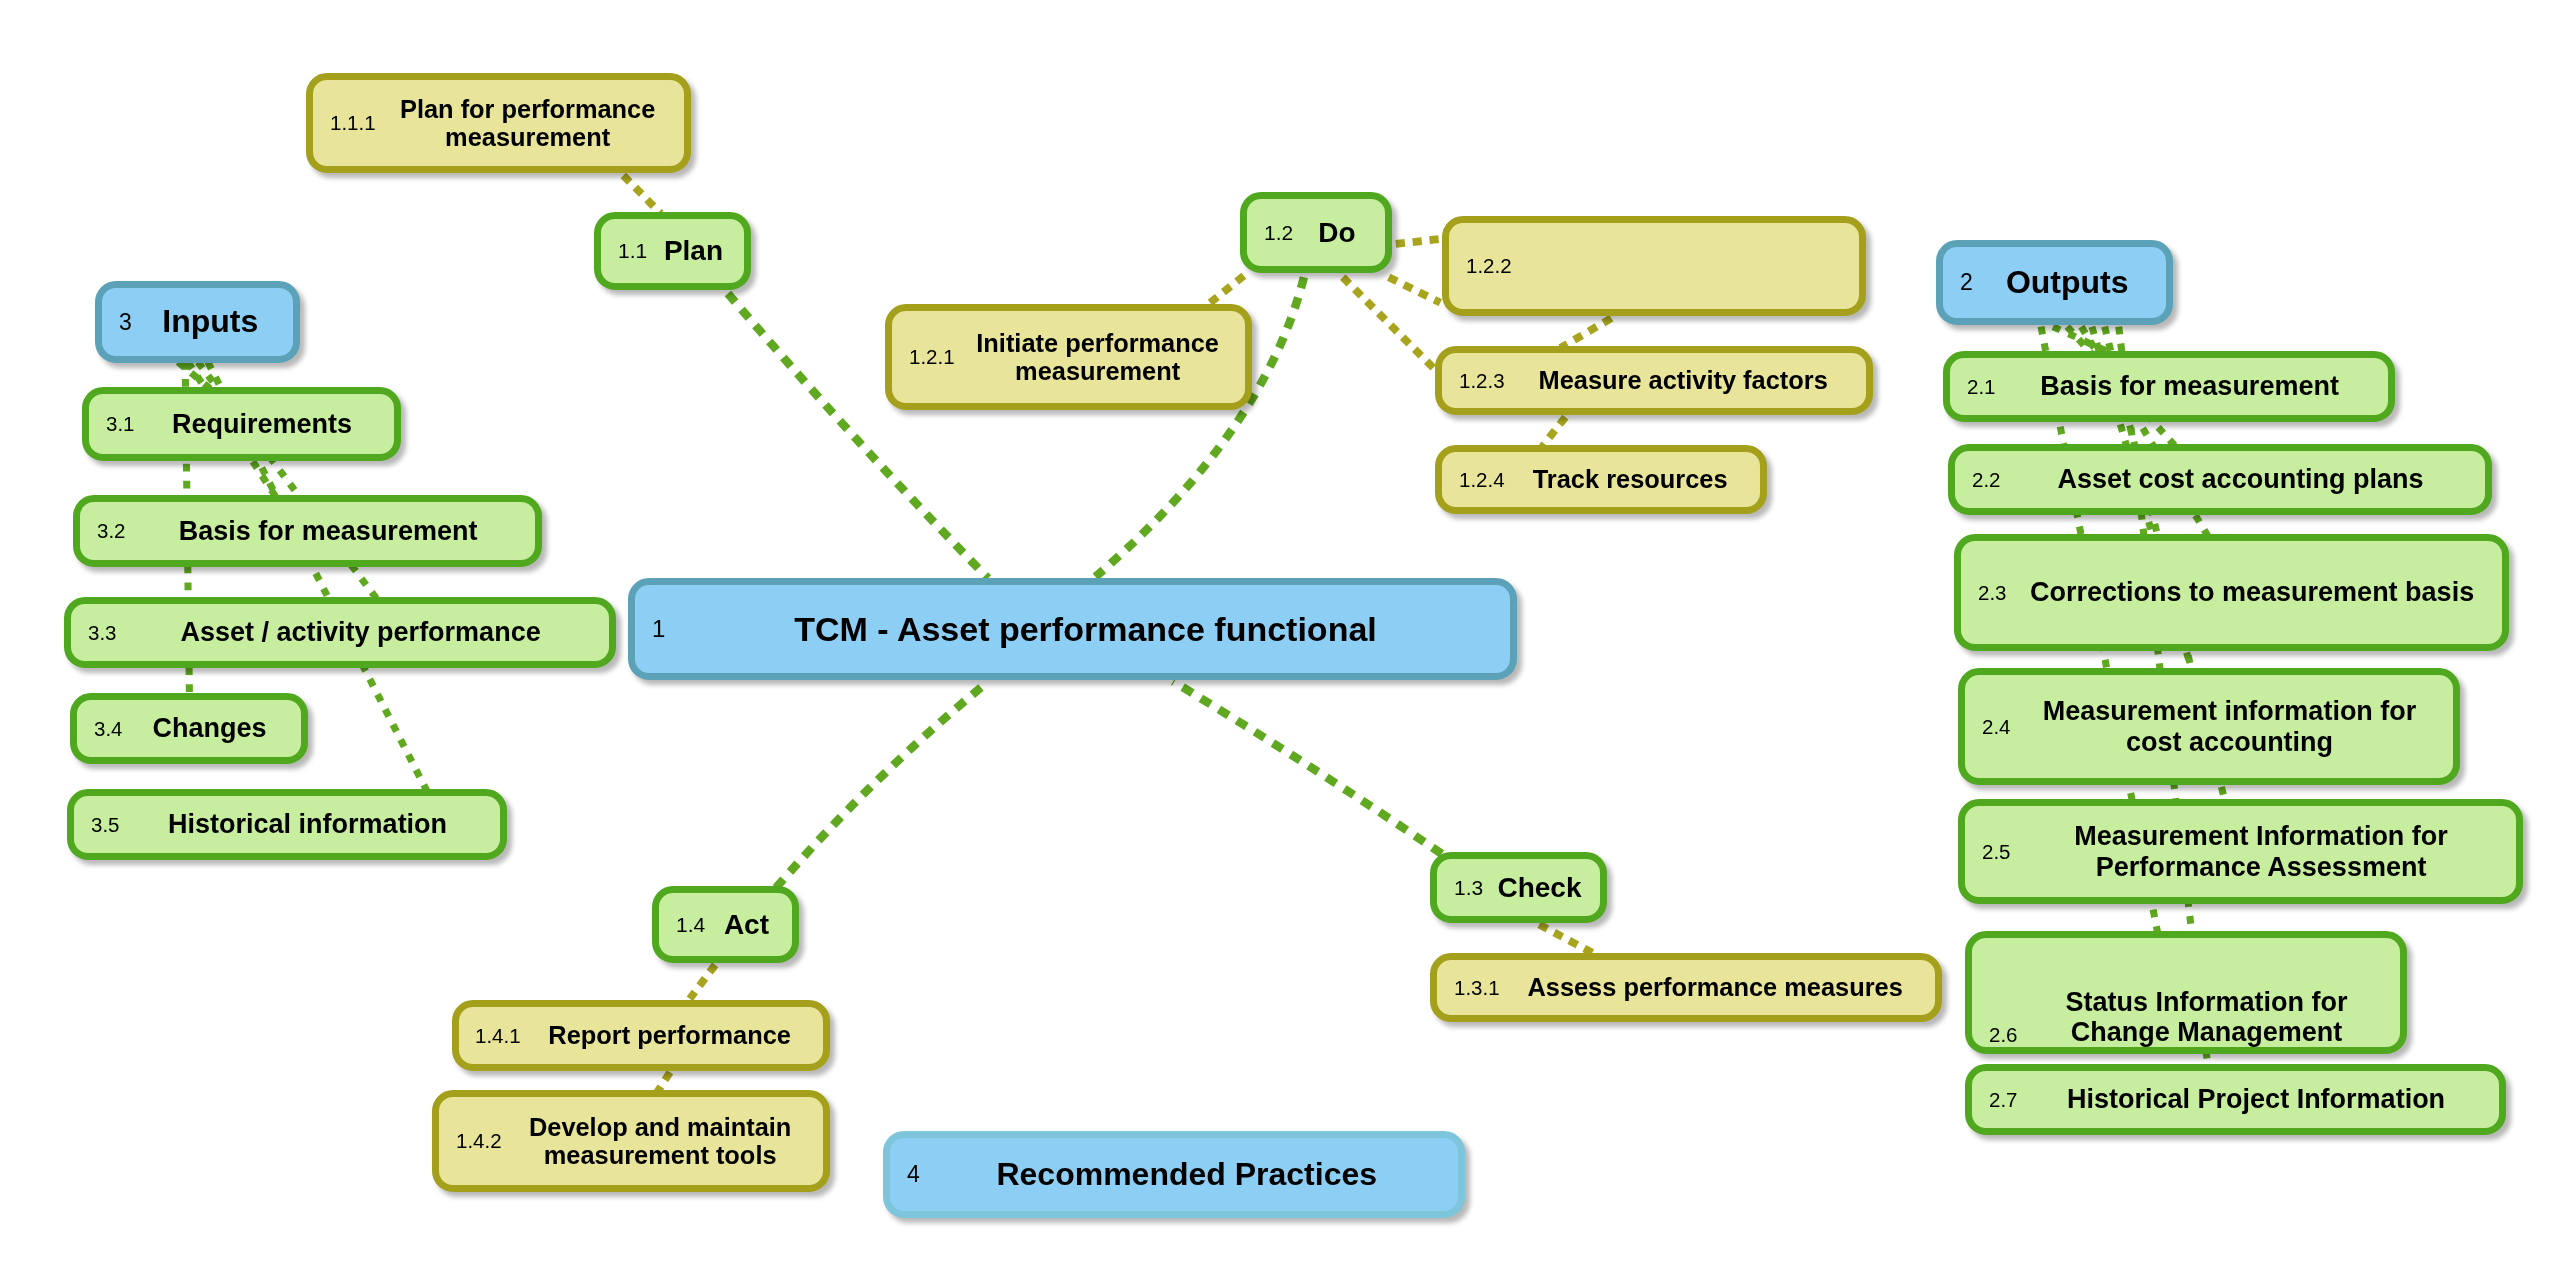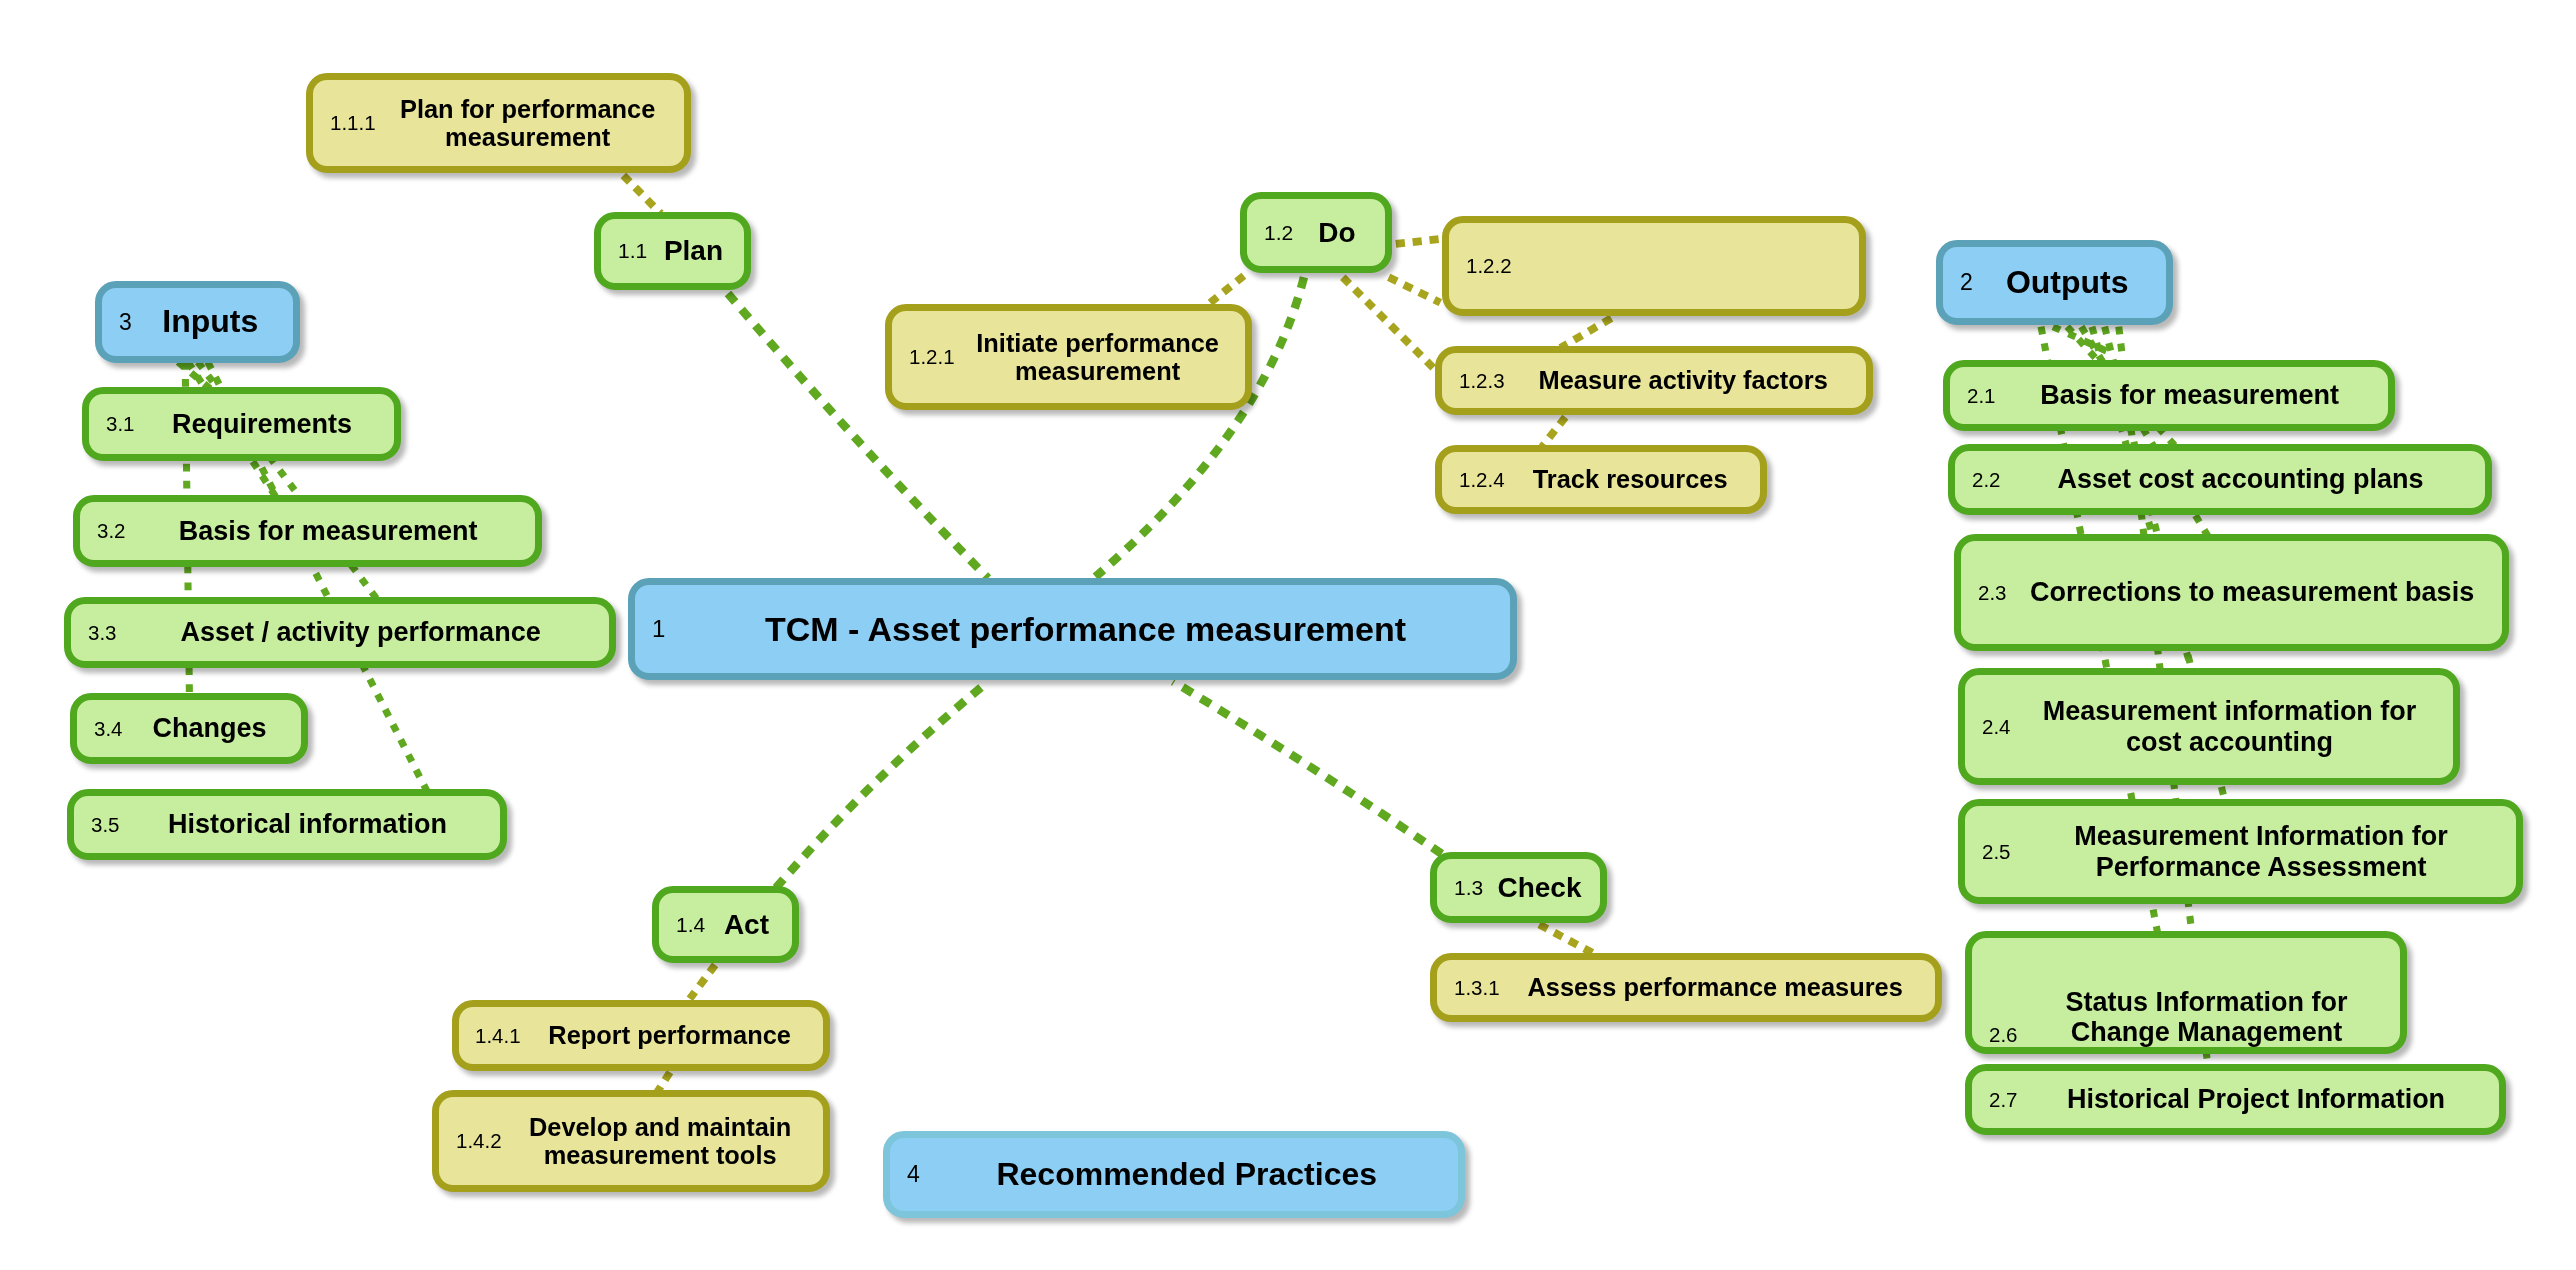--- a/index.html
+++ b/index.html
@@ -63,21 +63,21 @@
     <path class="co" d="M1900,392 L2028,520"></path>
     <path class="co" d="M2280,450 L2208,492"></path>
     <path class="co" d="M2215,590 L2182,632"></path>
     <path class="co" d="M1012,1365 L976,1413"></path>
     <path class="co" d="M948,1517 L930,1545"></path>
     <path class="co" d="M2178,1308 L2255,1349"></path>
   </svg>
 
   <div class="node blue t-root" style="left:628px;top:578px;width:889px;height:102px;">
     <span class="prefix">1</span>
-    <span class="label">TCM - Asset performance measurement</span>
+    <span class="label">TCM - Asset performance functional</span>
   </div>
 
   <div class="node yellow t-yellow" style="left:306px;top:73px;width:385px;height:100px;">
     <span class="prefix">1.1.1</span>
     <span class="label">Plan for performance measurement</span>
   </div>
   <div class="node green t-quad" style="left:594px;top:212px;width:157px;height:78px;">
     <span class="prefix">1.1</span>
     <span class="label">Plan</span>
   </div>
@@ -121,21 +121,21 @@
   </div>
   <div class="node yellow t-yellow" style="left:432px;top:1090px;width:398px;height:102px;">
     <span class="prefix">1.4.2</span>
     <span class="label">Develop and maintain measurement tools</span>
   </div>
 
   <div class="node blue t-blue" style="left:1936px;top:240px;width:237px;height:85px;">
     <span class="prefix">2</span>
     <span class="label">Outputs</span>
   </div>
-  <div class="node green t-green" style="left:1943px;top:360px;width:452px;height:71px;">
+  <div class="node green t-green" style="left:1943px;top:351px;width:452px;height:71px;">
     <span class="prefix">2.1</span>
     <span class="label">Basis for measurement</span>
   </div>
   <div class="node green t-green" style="left:1948px;top:444px;width:544px;height:71px;">
     <span class="prefix">2.2</span>
     <span class="label">Asset cost accounting plans</span>
   </div>
   <div class="node green t-green" style="left:1954px;top:534px;width:555px;height:117px;">
     <span class="prefix">2.3</span>
     <span class="label">Corrections to measurement basis</span>

